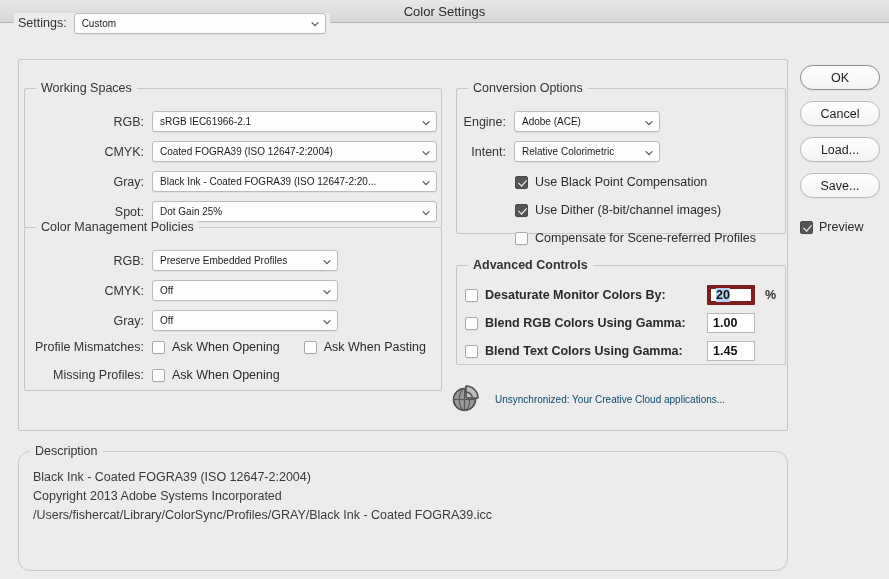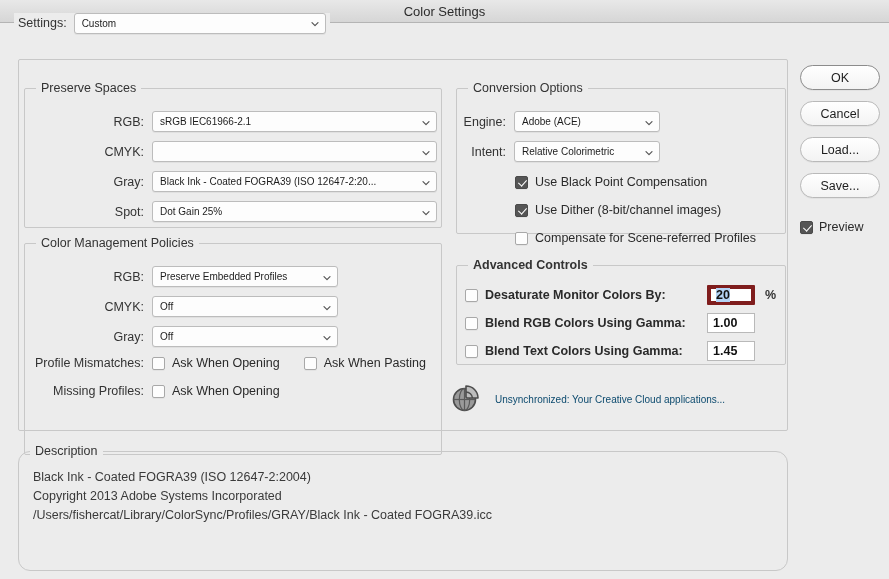--- a/index.html
+++ b/index.html
@@ -68,21 +68,21 @@
     top: -8px;
     left: 11px;
     background: #ececec;
     padding: 0 5px;
     font-size: 12.5px;
     color: #333;
     white-space: nowrap;
   }
 
   #ws   { left: 24px;  top: 65px;  width: 418px; height: 140px; }
-  #cmp  { left: 24px;  top: 220px; width: 418px; height: 212px; }
+  #cmp  { left: 24px;  top: 204px; width: 418px; height: 164px; }
   #conv { left: 456px; top: 65px;  width: 330px; height: 146px; }
   #adv  { left: 456px; top: 242px; width: 330px; height: 100px; font-weight: bold; }
 
   #desc {
     position: absolute;
     left: 18px; top: 428px; width: 770px; height: 120px;
     border: 1px solid #c8c8c8;
     border-radius: 12px;
   }
   #desc > .legend {
@@ -240,37 +240,38 @@
       <span class="val">Custom</span>
       <span class="chev">
         <svg viewBox="0 0 10 10" width="10" height="10">
             <path d="M2 3.6 L5 6.6 L8 3.6" fill="none" stroke="#555" stroke-width="1.2" stroke-linecap="round" stroke-linejoin="round"></path>
           </svg>
       </span>
     </div>
   </div>
 
   <div class="gbox" id="ws">
-    <span class="legend">Preserve Spaces</span>
+    <span class="legend">Working Spaces</span>
 
     <div class="row" style="left:0; top:22px; width:100%;">
       <span class="rlabel" style="width:127px;">RGB:</span>
       <div class="select sel-ws">
         <span class="val">sRGB IEC61966-2.1</span>
         <span class="chev">
           <svg viewBox="0 0 10 10" width="10" height="10">
               <path d="M2 3.6 L5 6.6 L8 3.6" fill="none" stroke="#555" stroke-width="1.2" stroke-linecap="round" stroke-linejoin="round"></path>
             </svg>
         </span>
       </div>
     </div>
 
     <div class="row" style="left:0; top:52px; width:100%;">
       <span class="rlabel" style="width:127px;">CMYK:</span>
       <div class="select sel-ws">
+        <span class="val">Coated FOGRA39 (ISO 12647-2:2004)</span>
         <span class="chev">
           <svg viewBox="0 0 10 10" width="10" height="10">
               <path d="M2 3.6 L5 6.6 L8 3.6" fill="none" stroke="#555" stroke-width="1.2" stroke-linecap="round" stroke-linejoin="round"></path>
             </svg>
         </span>
       </div>
     </div>
 
     <div class="row" style="left:0; top:82px; width:100%;">
       <span class="rlabel" style="width:127px;">Gray:</span>

